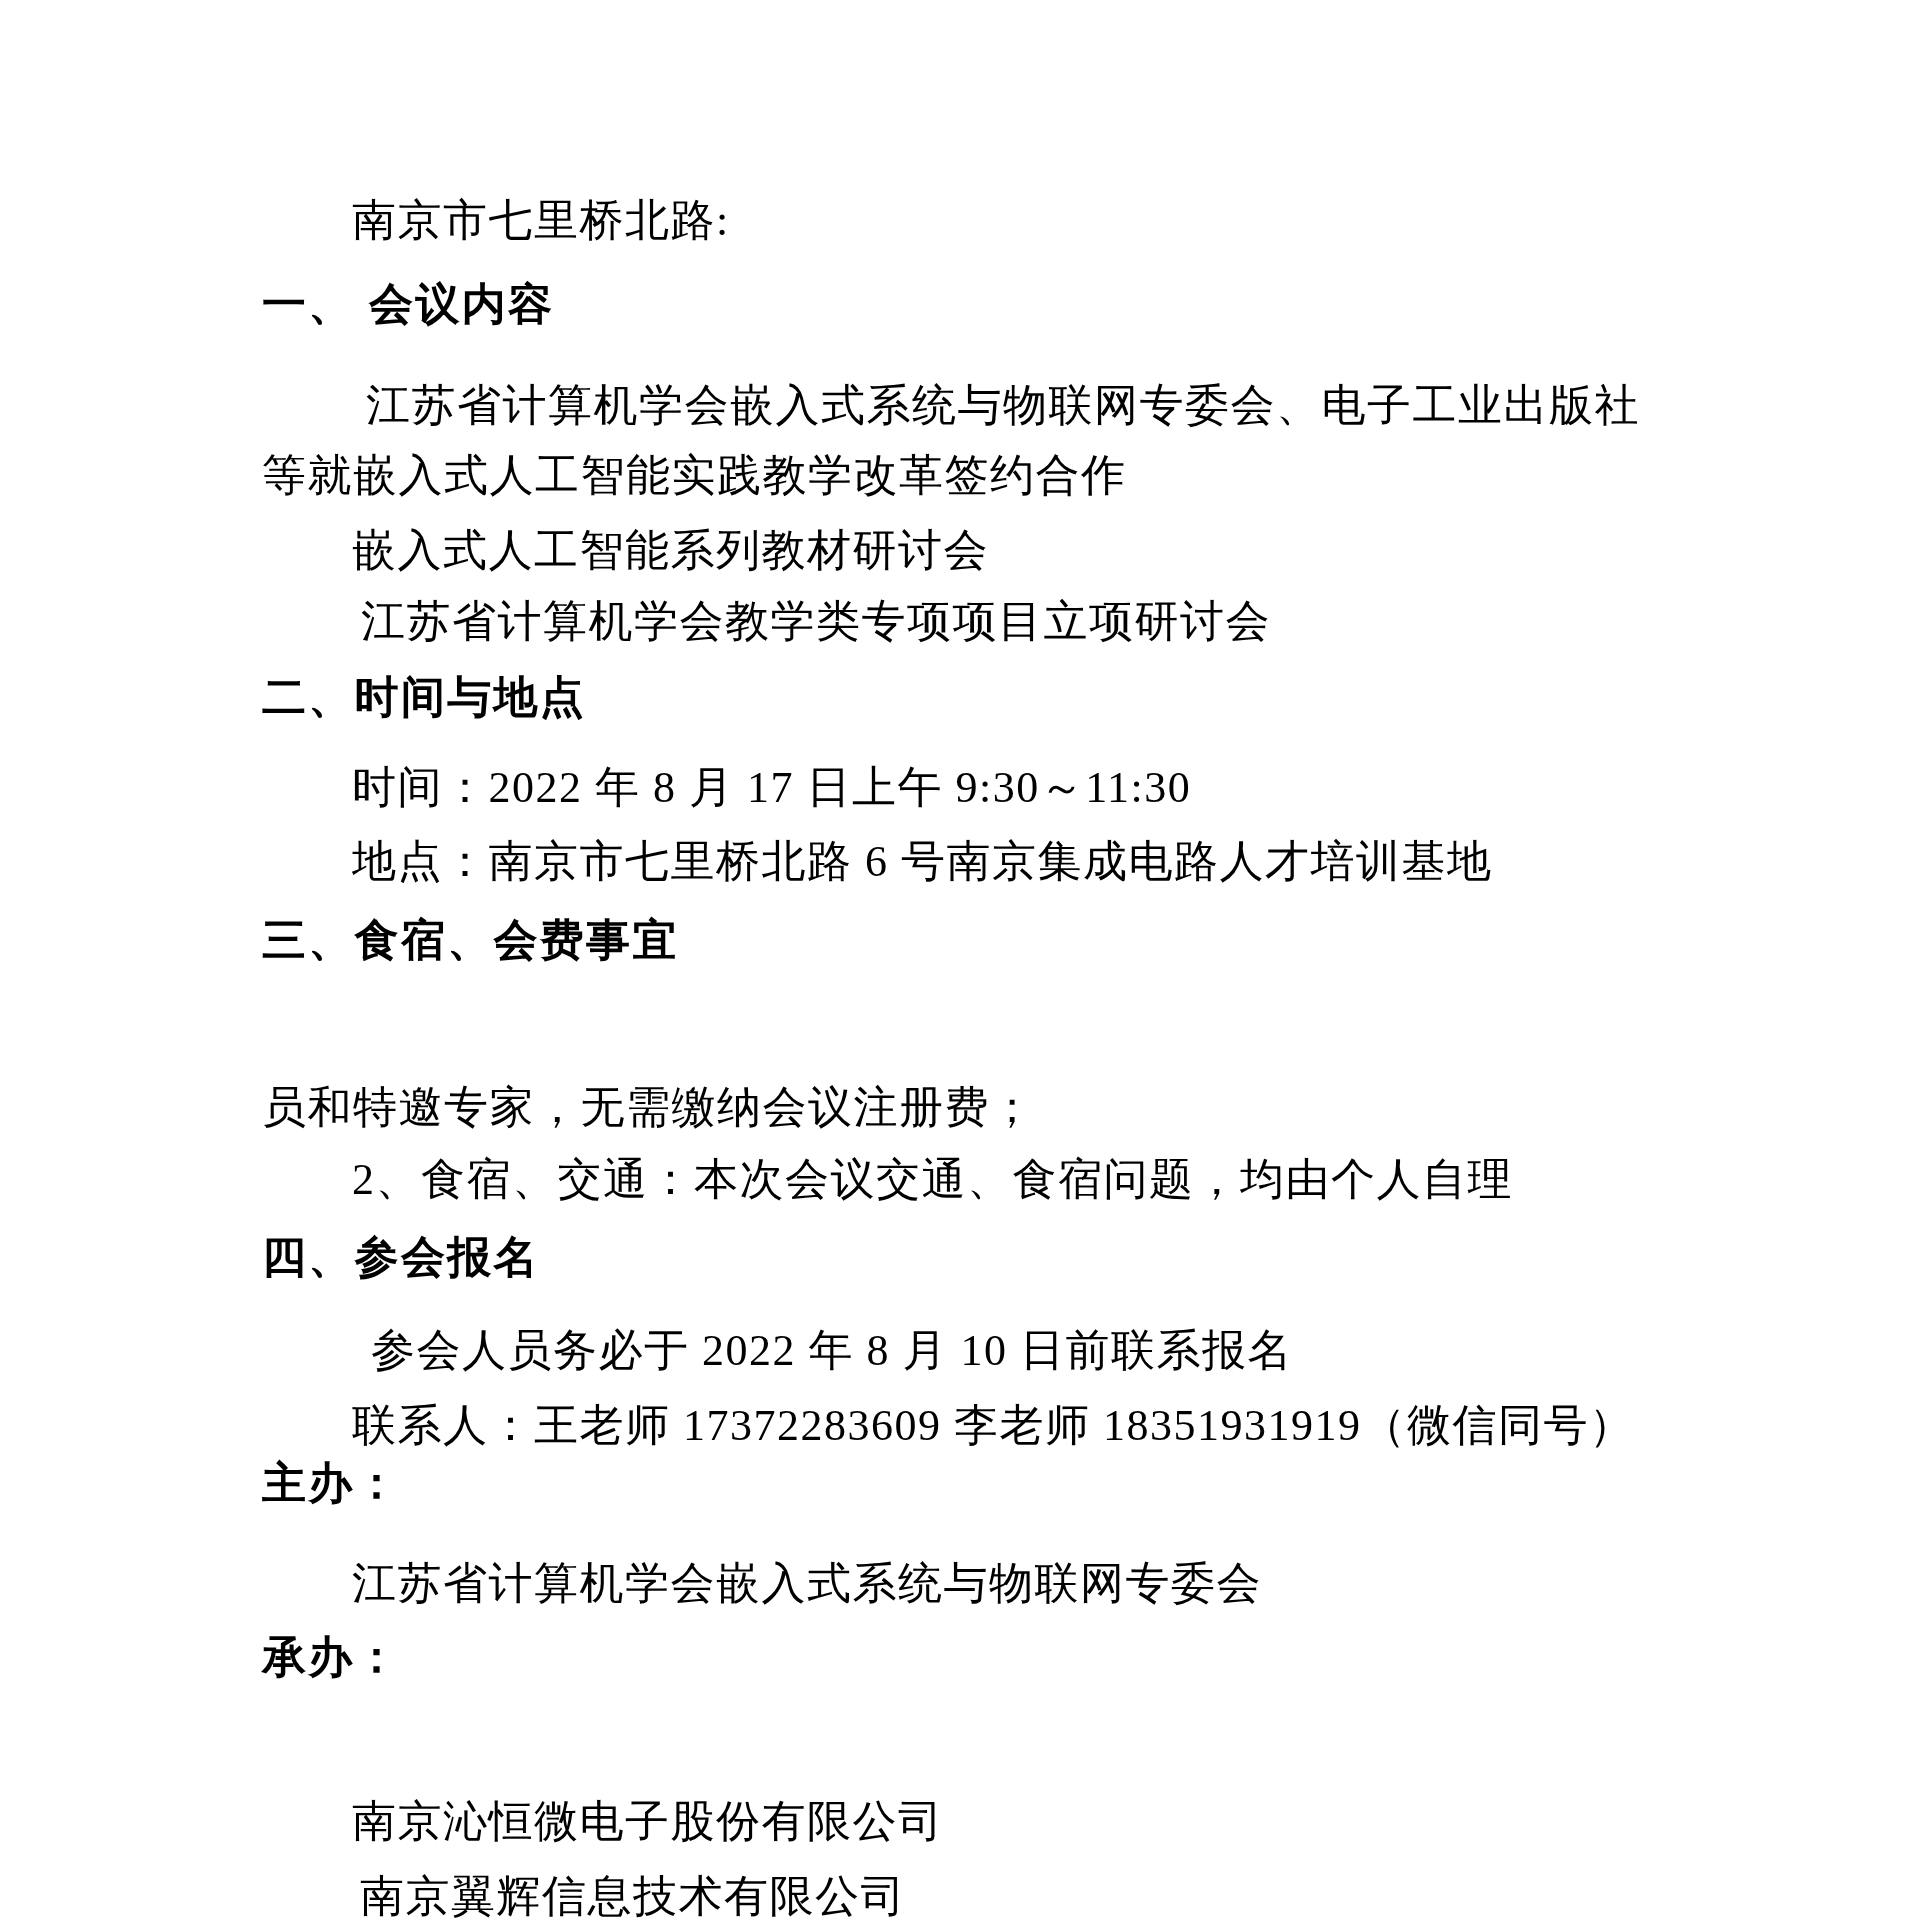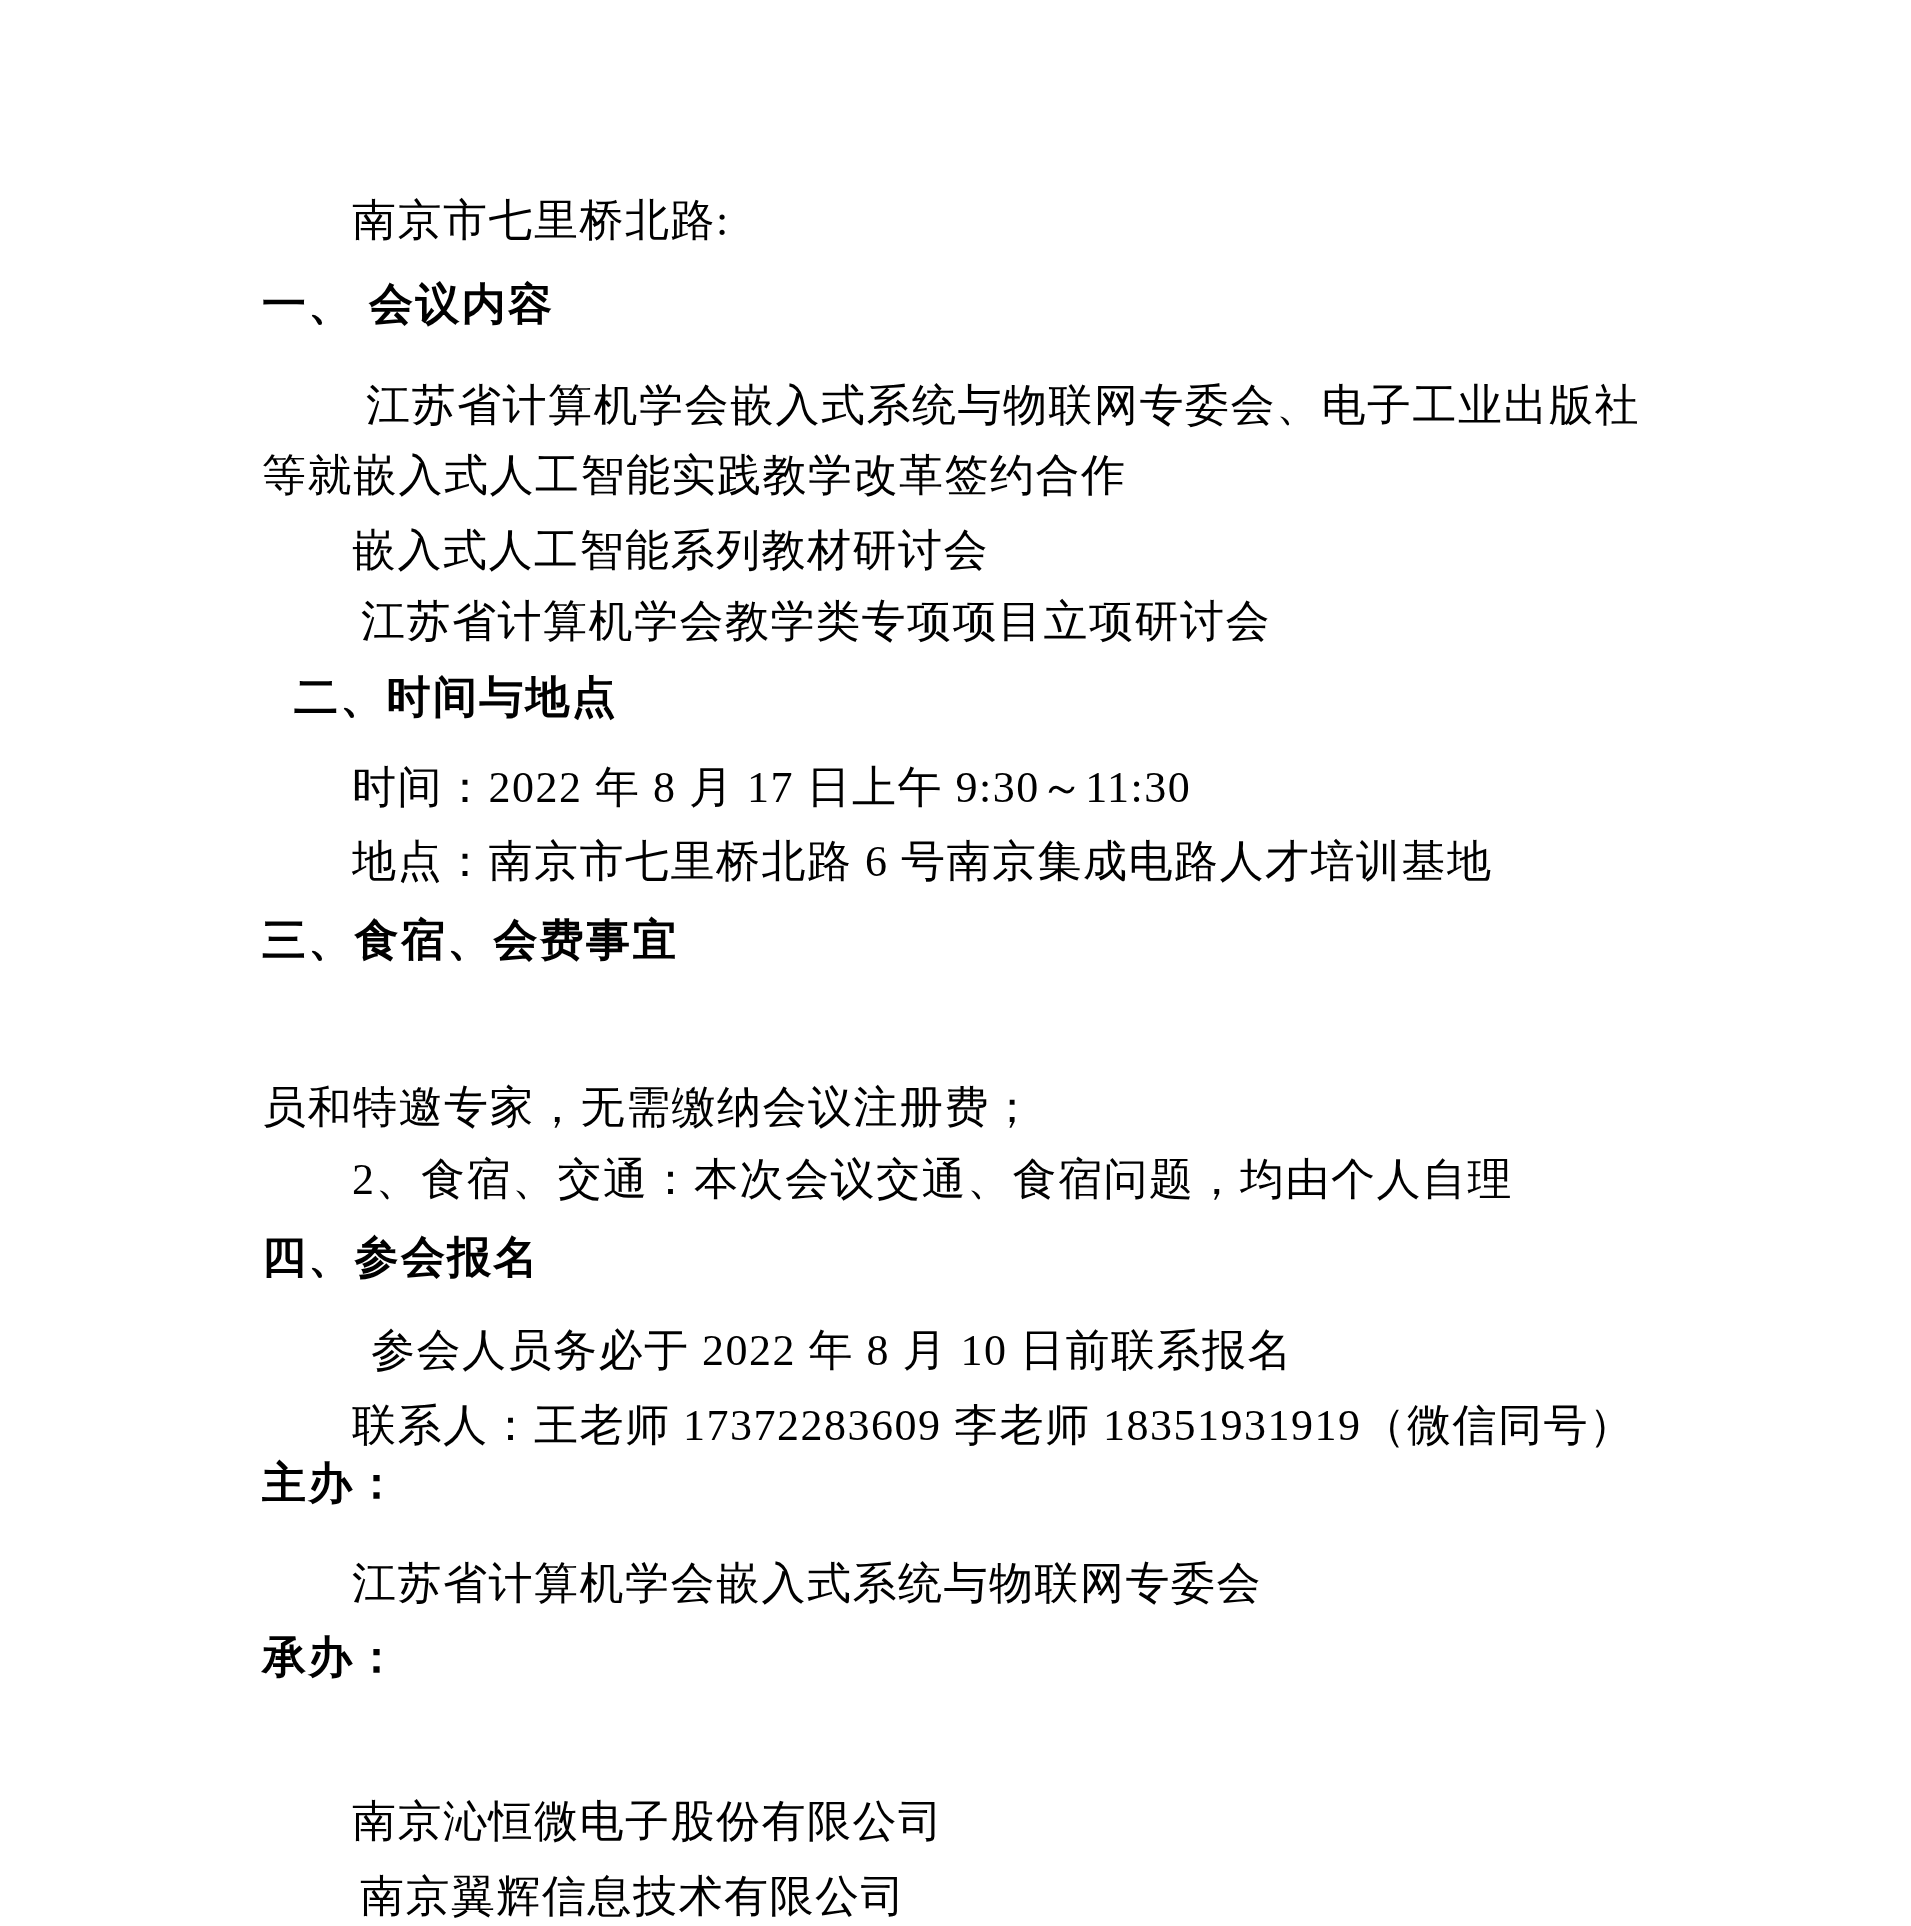--- a/index.html
+++ b/index.html
@@ -32,21 +32,21 @@
 <div class="page">
 
   <div class="t" style="left:352px; top:196px;">南京市七里桥北路:</div>
 
   <div class="t h" style="left:262px; top:279px;">一、 会议内容</div>
   <div class="t" style="left:352px; top:381px;margin-left:14px;">江苏省计算机学会嵌入式系统与物联网专委会、电子工业出版社</div>
   <div class="t" style="left:262px; top:451px;">等就嵌入式人工智能实践教学改革签约合作</div>
   <div class="t" style="left:352px; top:526px;">嵌入式人工智能系列教材研讨会</div>
   <div class="t" style="left:352px; top:597px;margin-left:9px;">江苏省计算机学会教学类专项项目立项研讨会</div>
 
-  <div class="t h" style="left:262px; top:672px;margin-left:32px;">二、时间与地点</div>
+  <div class="t h" style="left:262px; top:672px;">二、时间与地点</div>
   <div class="t" style="left:352px; top:763px;">时间：2022 年 8 月 17 日上午 9:30～11:30</div>
   <div class="t" style="left:352px; top:837px;">地点：南京市七里桥北路 6 号南京集成电路人才培训基地</div>
 
   <div class="t h" style="left:262px; top:915px;">三、食宿、会费事宜</div>
   <div class="t" style="left:262px; top:1083px;">员和特邀专家，无需缴纳会议注册费；</div>
   <div class="t" style="left:352px; top:1155px;">2、食宿、交通：本次会议交通、食宿问题，均由个人自理</div>
 
   <div class="t h" style="left:262px; top:1232px;">四、参会报名</div>
   <div class="t" style="left:352px; top:1326px;margin-left:19px;">参会人员务必于 2022 年 8 月 10 日前联系报名</div>
   <div class="t" style="left:352px; top:1401px;">联系人：王老师 17372283609 李老师 18351931919（微信同号）</div>

